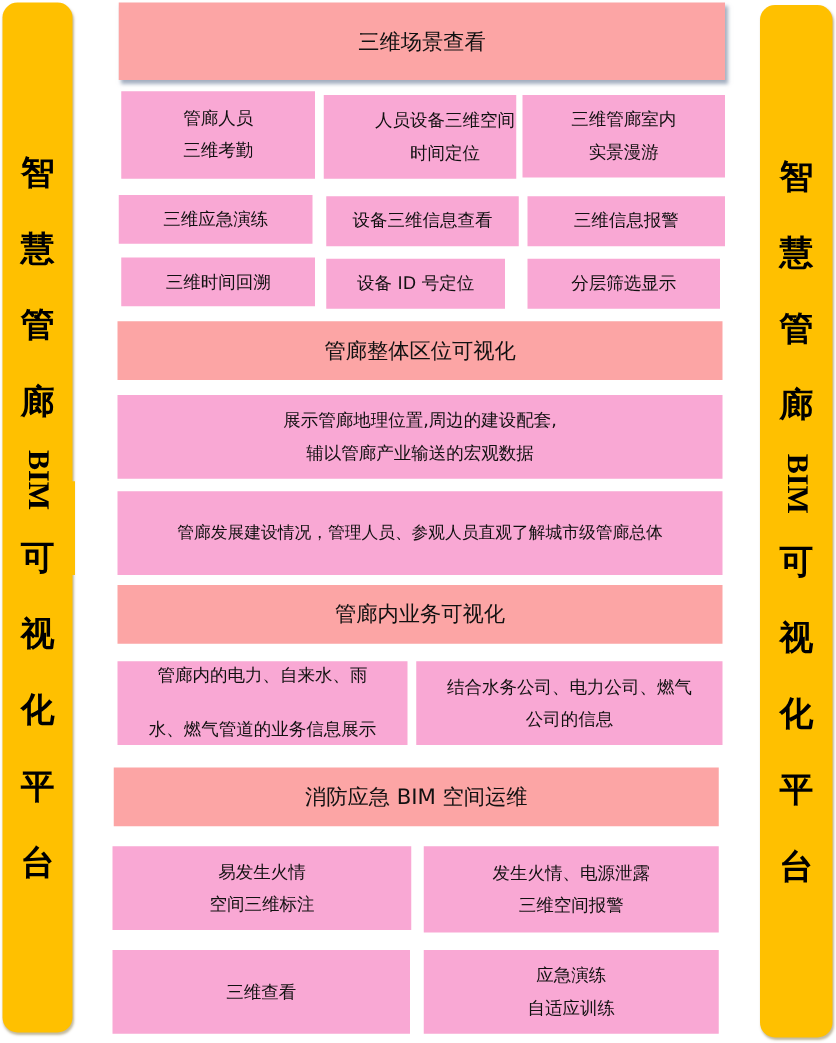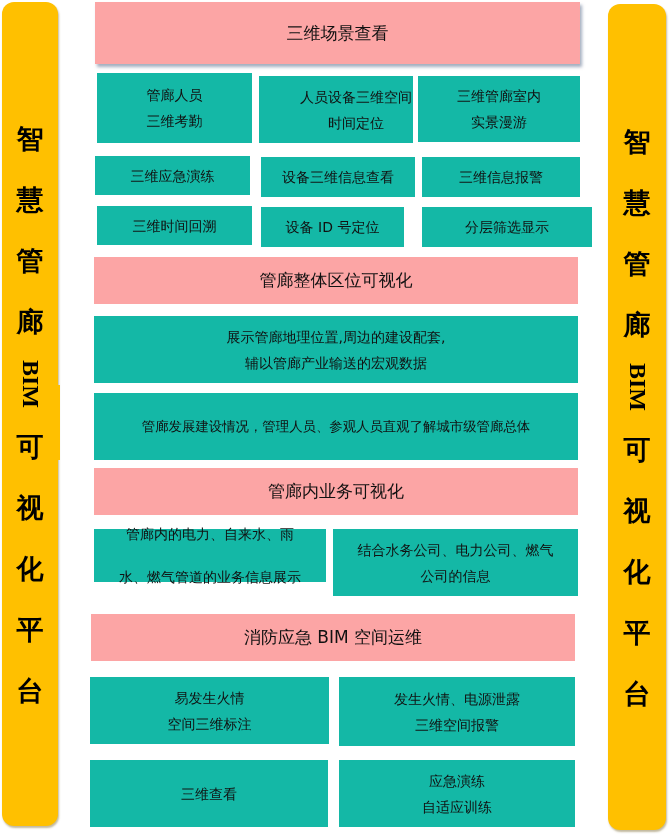--- a/index.html
+++ b/index.html
@@ -28,21 +28,21 @@
       writing-mode: vertical-rl;
       margin: 8px 0; color: #000; letter-spacing: 0px;
     }
     .hdr {
       background: #fca5a5;
       display: flex; align-items: center; justify-content: center;
       font-size: 17px; color: #111;
     }
     .hdr.shadow { box-shadow: 2px 3px 3px rgba(90,110,140,0.55); }
     .box {
-      background: #14b8a6;
+      background: #f9a8d4;
       display: flex; flex-direction: column; align-items: center;
       justify-content: center;
       font-size: 14px; line-height: 26px; color: #111; text-align: center;
       padding: 0 4px;
     }
     .box span { display: block; white-space: nowrap; }
     .notch {
       background: #ffc000;
     }
   </style>
@@ -102,39 +102,39 @@
 <div class="abs box" style="left:422px; top:157px; width:158px; height:40px;">
   <span>三维信息报警</span>
 </div>
 
 <div class="abs box" style="left:97px; top:206px; width:155px; height:39px;">
   <span>三维时间回溯</span>
 </div>
 <div class="abs box" style="left:261px; top:207px; width:143px; height:40px;">
   <span>设备 ID 号定位</span>
 </div>
-<div class="abs box" style="left:422px; top:207px; width:170px; height:40px;">
+<div class="abs box" style="left:422px; top:207px; width:154px; height:40px;">
   <span>分层筛选显示</span>
 </div>
 
 <div class="abs hdr" style="left:94px; top:257px; width:484px; height:47px;">
   <span>管廊整体区位可视化</span>
 </div>
 <div class="abs box" style="left:94px; top:316px; width:484px; height:67px;">
   <span>展示管廊地理位置,周边的建设配套,</span>
   <span>辅以管廊产业输送的宏观数据</span>
 </div>
 <div class="abs box" style="left:94px; top:393px; width:484px; height:67px; font-size:13.4px;">
   <span>管廊发展建设情况，管理人员、参观人员直观了解城市级管廊总体</span>
 </div>
 
 <div class="abs hdr" style="left:94px; top:468px; width:484px; height:47px;">
   <span>管廊内业务可视化</span>
 </div>
-<div class="abs box" style="left:94px; top:529px; width:232px; height:53px;gap:17px;">
+<div class="abs box" style="left:94px; top:529px; width:232px; height:67px;gap:17px;">
   <span>管廊内的电力、自来水、雨</span>
   <span>水、燃气管道的业务信息展示</span>
 </div>
 <div class="abs box" style="left:333px; top:529px; width:245px; height:67px;">
   <span>结合水务公司、电力公司、燃气</span>
   <span>公司的信息</span>
 </div>
 
 <div class="abs hdr" style="left:91px; top:614px; width:484px; height:47px;">
   <span>消防应急 BIM 空间运维</span>

